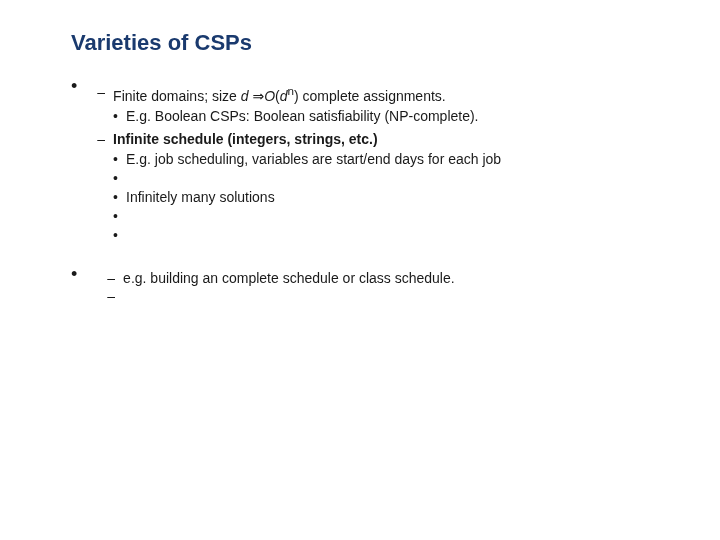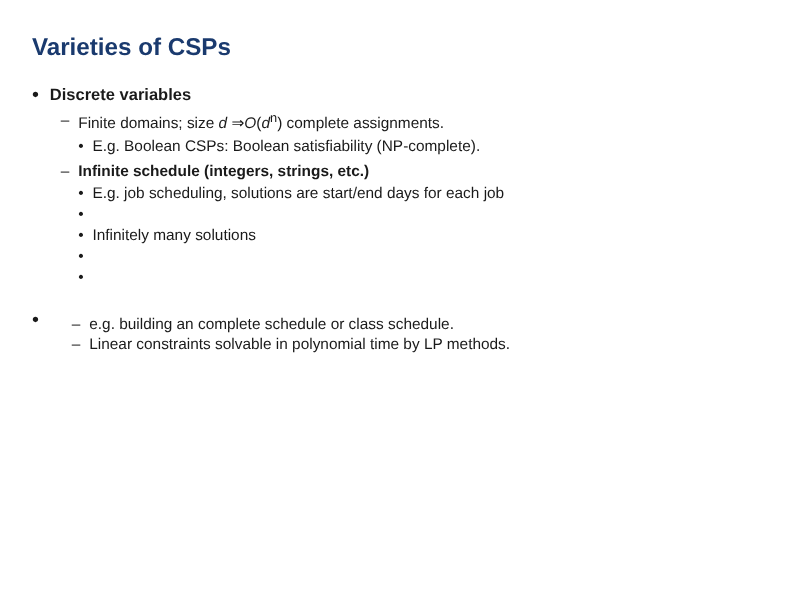--- a/index.html
+++ b/index.html
@@ -14,21 +14,21 @@
       background: #ffffff;
       font-family: Arial, sans-serif;
       font-size: 14px;
       color: #1a1a1a;
       overflow: hidden;
     }
 
     .slide {
       width: 720px;
       height: 494px;
-      padding: 30px 29px;
+      padding: 30px 71px;
       position: relative;
     }
 
     .title {
       font-size: 22px;
       font-weight: bold;
       color: #1a3a6e;
       margin-bottom: 22px;
     }
 
@@ -127,21 +127,20 @@
 <body>
 
 <div class="slide">
   <div class="title">Varieties of CSPs</div>
 
   <ul class="top-level-list">
 
     <li>
       <span class="bullet-dot">•</span>
       <div class="section-content">
-        <span class="section-label">Discrete variables</span>
 
         <ul class="sub-list">
 
           <li>
             <span class="dash">–</span>
             <div class="sub-content">
               <div class="finite-line">
                 <span>Finite domains; size <span class="italic">d</span> ⇒<span class="italic">O</span>(<span class="italic">d</span><sup>n</sup>) complete assignments.</span>
               </div>
               <ul class="sub-sub-list">
@@ -153,21 +152,21 @@
             </div>
           </li>
 
           <li>
             <span class="dash">–</span>
             <div class="sub-content">
               <span><strong>Infinite schedule (integers, strings, etc.)</strong></span>
               <ul class="sub-sub-list">
                 <li>
                   <span class="small-bullet">•</span>
-                  <span>E.g. job scheduling, solutions are start/end days for each job</span>
+                  <span>E.g. job scheduling, variables are start/end days for each job</span>
                 </li>
                 <li>
                   <span class="small-bullet">•</span>
                 </li>
                 <li>
                   <span class="small-bullet">•</span>
                   <span>Infinitely many solutions</span>
                 </li>
                 <li>
                   <span class="small-bullet">•</span>
@@ -185,20 +184,19 @@
     <li>
       <span class="bullet-dot">•</span>
       <div class="section-content">
         <ul class="sub-list continuous-sub">
           <li>
             <span class="dash">–</span>
             <span>e.g. building an complete schedule or class schedule.</span>
           </li>
           <li>
             <span class="dash">–</span>
-            <span>Linear constraints solvable in polynomial time by LP methods.</span>
           </li>
         </ul>
       </div>
     </li>
 
   </ul>
 </div>
 
 </body></html>

